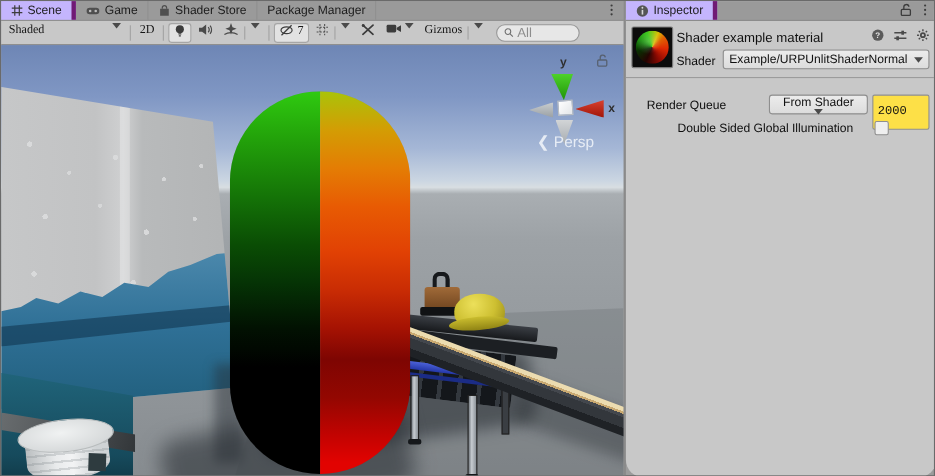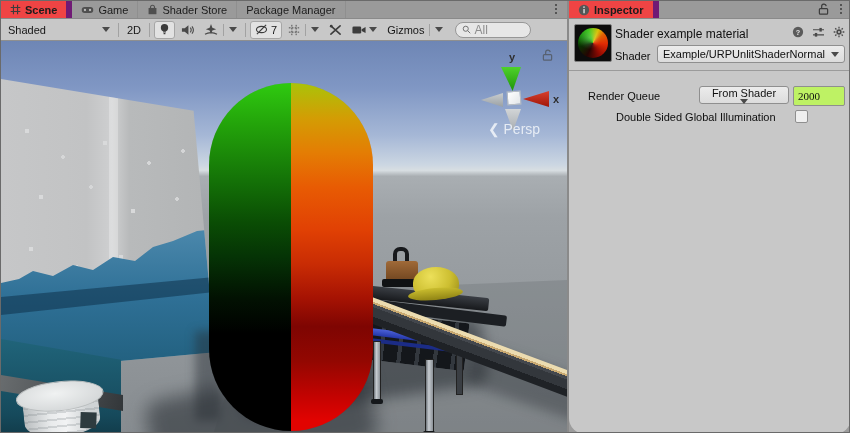--- a/index.html
+++ b/index.html
@@ -3,32 +3,32 @@
 <meta charset="utf-8">
 <style>
   * { margin:0; padding:0; box-sizing:border-box; }
   html,body { width:850px; height:433px; }
   body { font-family:"Liberation Sans", sans-serif; font-size:11px; color:#0e0e0e; background:#b0b0b0; overflow:hidden; }
   #window { position:relative; width:850px; height:433px; border:1px solid #6a6a6a; background:#9c9c9c; overflow:hidden; }
 
   
   .tabstrip { position:absolute; top:0; height:18px; background:#9a9a9a; display:flex; align-items:stretch; border-bottom:1px solid #8a8a8a; }
   .tab { display:flex; align-items:center; gap:4px; padding:0 9px; color:#1c1c1c; border-right:1px solid #8f8f8f; cursor:default; }
-  .tab.active { background:#ef4444; border-right:6px solid #701a75;font-weight:bold; }
+  .tab.active { background:#c4b5fd; border-right:4px solid #701a75; }
   .chev { width:0; height:0; border-left:4px solid transparent; border-right:4px solid transparent; border-top:5px solid #4a4a4a; display:inline-block; }
   .vsep { width:1px; background:#a2a2a2; margin:3px 2px; }
   .kebab { display:flex; flex-direction:column; gap:2px; align-items:center; justify-content:center; width:10px; }
   .kebab i { width:2px; height:2px; background:#3c3c3c; border-radius:50%; }
   svg.ic { display:block; }
 
   
   #scene-tabs { left:0; width:566px; }
   #scene-kebab { position:absolute; right:6px; top:3px; }
   #scene-toolbar { position:absolute; left:0; top:18px; width:566px; height:22px; background:#c8c8c8; border-bottom:1px solid #8f8f8f; display:flex; align-items:center; padding:0 3px; gap:2px; }
-  .tbtn { height:18px; display:flex; align-items:center; gap:3px; padding:0 4px; border-radius:3px; color:#161616; }
+  .tbtn { height:18px; display:flex; gap:3px; padding:0 4px; border-radius:3px; color:#161616;font-family:Liberation Serif, serif; }
   .tbtn.on { background:#e2e2e2; border:1px solid #a6a6a6; }
   #shaded-dd { width:110px; justify-content:space-between; }
   #search-box { margin-left:6px; width:76px; height:16px; background:#e7e7e7; border:1px solid #979797; border-radius:8px; display:flex; align-items:center; gap:3px; padding:0 6px; }
   #search-box input { border:none; outline:none; background:transparent; width:46px; font-size:12px; font-family:"Liberation Sans",sans-serif; color:#333; }
   #search-box input::placeholder { color:#8d8d8d; }
 
   
   #viewport { position:absolute; left:0; top:40px; width:566px; height:392px; overflow:hidden;
     background:linear-gradient(to bottom,#6e86b5 0%,#8097c4 12%,#a5b7d6 24%,#cbd6e2 31.5%,#d8dee2 33%,#a9aeb2 34.5%,#9da2a6 45%,#94999d 70%,#878c90 100%); }
 
@@ -128,21 +128,21 @@
   #insp-header { position:absolute; left:0; top:18px; width:282px; height:52px; border-bottom:1px solid #9b9b9b; }
   #mat-ball { position:absolute; left:5px; top:5px; width:38px; height:38px; background:#0c0c0c; border-radius:2px; border:1px solid #7e7e7e; }
   #mat-sphere { position:absolute; left:3px; top:3px; width:30px; height:30px; border-radius:50%;
     background:radial-gradient(circle at 38% 32%,rgba(255,255,255,0.22),transparent 42%),
     conic-gradient(from 0deg,#7cc40a 0deg,#d8c005 22deg,#e06003 50deg,#e02a03 95deg,#900a02 150deg,#240402 205deg,#0a2e02 255deg,#118a06 300deg,#2ec20d 340deg,#7cc40a 360deg); }
   #mat-title { position:absolute; left:46px; top:8px; font-size:12px; color:#101010;text-align:center; }
   #insp-header-icons { position:absolute; right:6px; top:7px; display:flex; gap:8px; align-items:center; }
   #shader-row-label { position:absolute; left:46px; top:31px; }
   #shader-dd { position:absolute; left:88px; top:26px; width:188px; }
   .dropdown { height:18px; background:linear-gradient(#ececec,#dcdcdc); border:1px solid #8f8f8f; border-radius:3px; display:flex; align-items:center; justify-content:space-between; padding:0 5px; color:#101010; }
-  .numfield { height:20px; background:#bef264; border:1px solid #8f8f8f; border-radius:2px; padding:0 4px; font-size:11px; font-family:Liberation Serif, serif; color:#101010; }
+  .numfield { height:32px; background:#fde047; border:1px solid #8f8f8f; border-radius:2px; padding:0 4px; font-size:11px; font-family:Liberation Mono, monospace; color:#101010; }
   #row-queue { position:absolute; left:0; top:85px; width:282px; height:20px; }
   #row-queue .lbl { position:absolute; left:19px; top:4px; }
   #queue-dd { position:absolute; left:130px; top:0; width:90px;flex-direction:column; }
   #queue-val { position:absolute; left:224px; top:0; width:52px; }
   #row-dsgi { position:absolute; left:0; top:108px; width:282px; height:18px; }
   #row-dsgi .lbl { position:absolute; left:19px; top:2px;padding-left:28px; }
   #dsgi-check { position:absolute; left:226px; top:1px; width:13px; height:13px; background:#efefef; border:1px solid #8f8f8f; border-radius:2px; }
 </style>
 </head>
 <body>

